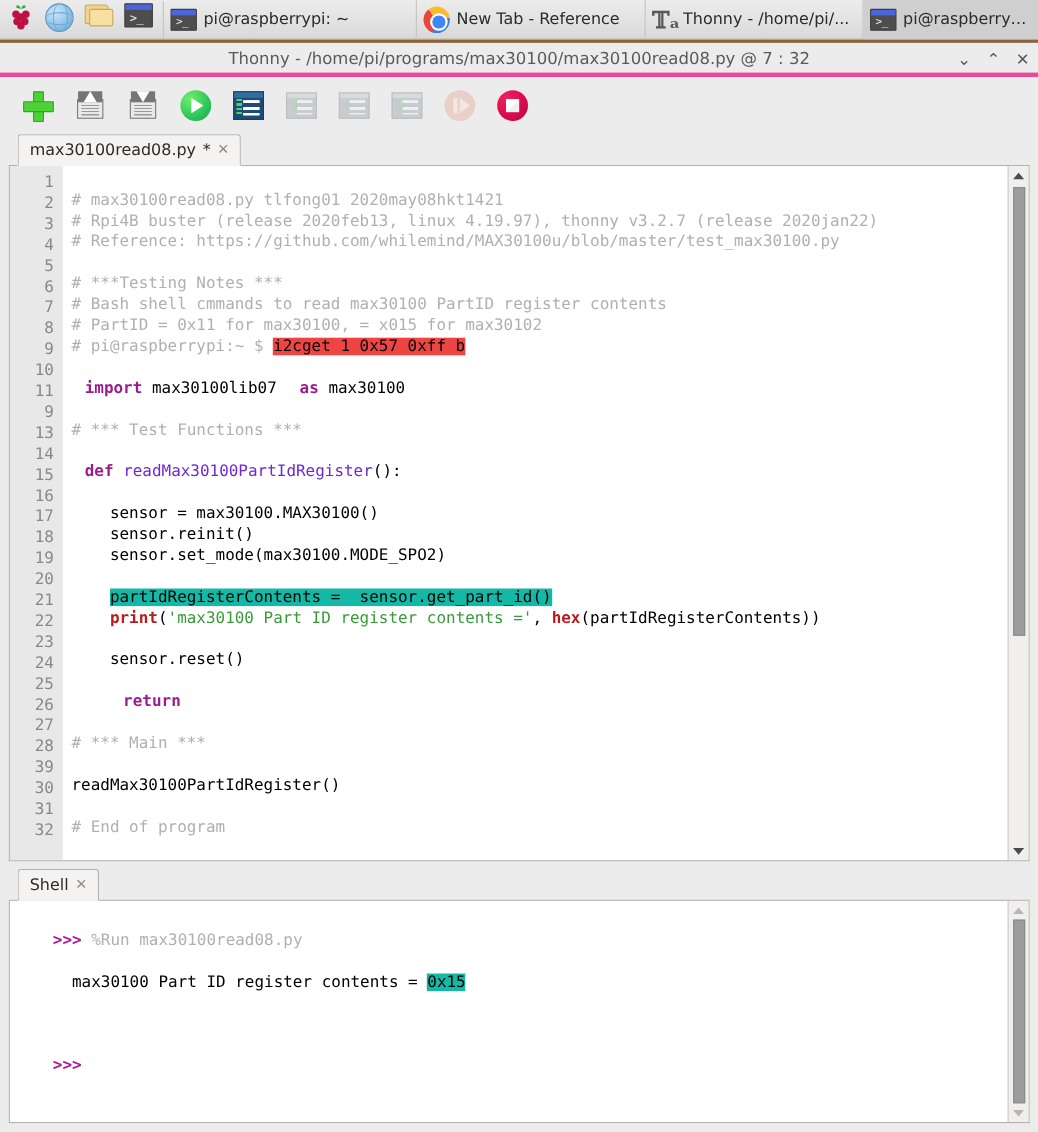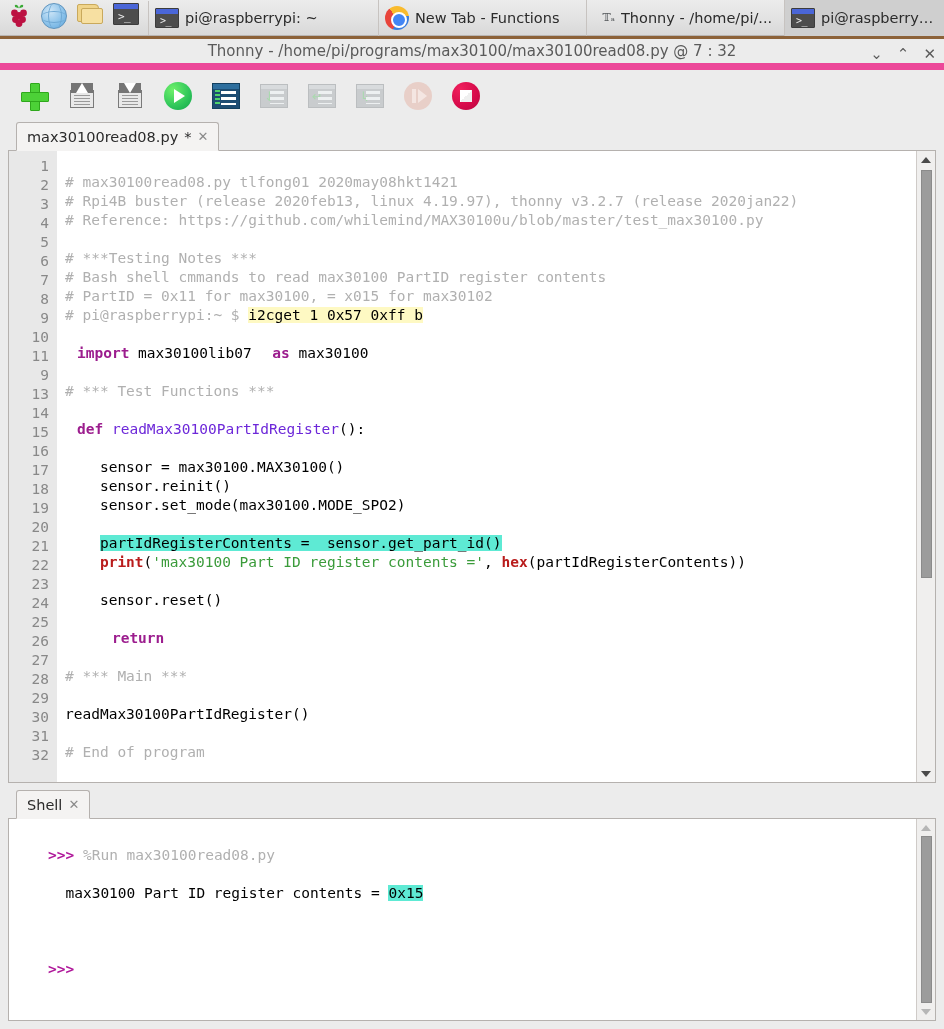--- a/index.html
+++ b/index.html
@@ -68,33 +68,33 @@
 
   
   .chromium { width: 24px; height: 24px; border-radius: 50%; position: relative;
     background: conic-gradient(from 200deg, #e8453c 0deg 120deg, #f9bb2d 120deg 240deg, #3b7ddd 240deg 360deg); }
   .chromium:after {
     content: ""; position: absolute; left: 6px; top: 6px; width: 12px; height: 12px;
     border-radius: 50%; background: #4285f4; border: 2px solid #fff;
   }
 
   
-  .thonny-ico { width: 22px; height: 22px; position: relative; color: #55595c; font-size: 11px;
-    font-family: "DejaVu Serif", serif; line-height: 22px; text-align: right; }
+  .thonny-ico { width: 22px; height: 22px; position: relative; color: #55595c; font-size: 21px;
+    font-family: "DejaVu Serif", serif; line-height: 22px; text-align: right; font-weight: bold; }
 
   
   .window {
     position: absolute; left: 0; top: 36px; width: 944px; height: 993px;
     background: #ececec; border-top: 3px solid #8c6239;
     display: flex; flex-direction: column;
   }
   .titlebar {
     height: 31px; background: #ececec; position: relative;
     display: flex; align-items: center; justify-content: center;
-    border-bottom: 7px solid #ec4899;
+    border-bottom: 4px solid #ec4899;
   }
   .titlebar .title { font-size: 15px; color: #5a5a5a; }
   .wctl { position: absolute; right: 8px; top: 0; height: 31px; display: flex; align-items: center; gap: 14px; }
   .wctl span { color: #5a5a5a; font-size: 15px; line-height: 1; cursor: pointer; }
 
   
   .menubar { height: 30px; display: flex; align-items: center; padding-left: 8px; gap: 2px; background: #ececec; }
   .menubar .mi { font-size: 15px; color: #1d1d1d; padding: 3px 7px; border-radius: 2px; cursor: default; }
 
   
@@ -178,22 +178,22 @@
   .codebody {
     flex: 1; padding-top: 22px; padding-left: 8px; overflow: hidden;
     font: 14.5px/19px "DejaVu Sans Mono", monospace; white-space: pre; color: #000;
   }
   .cl { height: 19px; }
   .cm { color: #b0b0b0; }      
   .kw { color: #9c1d8e; font-weight: bold; margin-left: 12px; }  
   .fn { color: #6d28d9; font-weight: normal; }  
   .bi { color: #b91c1c; font-weight: bold; }      
   .st { color: #3a9b3a; }      
-  .hl-pink { background: #fef9c3; }
-  .hl-green { background: #5eead4; }
+  .hl-pink { background: #ef4444; }
+  .hl-green { background: #14b8a6; }
 
   
   .vscroll {
     position: absolute; right: 0; top: 0; width: 19px; height: 100%;
     background: #f0efee; border-left: 1px solid #cfcbc8;
     display: flex; flex-direction: column; align-items: center;
   }
   .vscroll .arw { width: 19px; height: 17px; display: flex; align-items: center; justify-content: center; flex: none; }
   .vscroll .arw i { width: 0; height: 0; border-left: 5px solid transparent; border-right: 5px solid transparent; }
   .vscroll .arw.up i { border-bottom: 6px solid #4a4a4a; }
@@ -261,21 +261,21 @@
   <div class="tb-task wide">
     <div class="term" style="width:24px;height:20px;flex:none;">
         <div class="bar"></div>
         <div class="prompt" style="font-size:10px;top:6px">&gt;_</div>
       </div>
     <span class="lbl">pi@raspberrypi: ~</span>
   </div>
 
   <div class="tb-task" style="min-width:208px">
     <div class="chromium"></div>
-    <span class="lbl">New Tab - Functions</span>
+    <span class="lbl">New Tab - Reference</span>
   </div>
 
   <div class="tb-task" style="min-width:198px">
     <div class="thonny-ico">𝕋ₐ</div>
     <span class="lbl">Thonny  -  /home/pi/...</span>
   </div>
 
   <div class="tb-task" style="background:#cfcfcf;flex:1;border-right:none">
     <div class="term" style="width:24px;height:20px;flex:none;">
         <div class="bar"></div>
@@ -389,21 +389,21 @@
           <div class="cl">19</div>
           <div class="cl">20</div>
           <div class="cl">21</div>
           <div class="cl">22</div>
           <div class="cl">23</div>
           <div class="cl">24</div>
           <div class="cl">25</div>
           <div class="cl">26</div>
           <div class="cl">27</div>
           <div class="cl">28</div>
-          <div class="cl">29</div>
+          <div class="cl">39</div>
           <div class="cl">30</div>
           <div class="cl">31</div>
           <div class="cl">32</div>
         </div>
       <div class="codebody" id="codebody"><div class="cl"><span class="cm"># max30100read08.py tlfong01 2020may08hkt1421</span></div><div class="cl"><span class="cm"># Rpi4B buster (release 2020feb13, linux 4.19.97), thonny v3.2.7 (release 2020jan22)</span></div><div class="cl"><span class="cm"># Reference: https://github.com/whilemind/MAX30100u/blob/master/test_max30100.py</span></div><div class="cl">&nbsp;</div><div class="cl"><span class="cm"># ***Testing Notes ***</span></div><div class="cl"><span class="cm"># Bash shell cmmands to read max30100 PartID register contents</span></div><div class="cl"><span class="cm"># PartID = 0x11 for max30100, = x015 for max30102</span></div><div class="cl"><span class="cm"># pi@raspberrypi:~ $ </span><span class="hl-pink">i2cget 1 0x57 0xff b</span></div><div class="cl">&nbsp;</div><div class="cl"><span class="kw">import</span> max30100lib07 <span class="kw">as</span> max30100</div><div class="cl">&nbsp;</div><div class="cl"><span class="cm"># *** Test Functions ***</span></div><div class="cl">&nbsp;</div><div class="cl"><span class="kw">def</span> <span class="fn">readMax30100PartIdRegister</span>():</div><div class="cl">&nbsp;</div><div class="cl">    sensor = max30100.MAX30100()</div><div class="cl">    sensor.reinit()</div><div class="cl">    sensor.set_mode(max30100.MODE_SPO2)</div><div class="cl">&nbsp;</div><div class="cl">    <span class="hl-green">partIdRegisterContents =  sensor.get_part_id()</span></div><div class="cl">    <span class="bi">print</span>(<span class="st">'max30100 Part ID register contents ='</span>, <span class="bi">hex</span>(partIdRegisterContents))</div><div class="cl">&nbsp;</div><div class="cl">    sensor.reset()</div><div class="cl">&nbsp;</div><div class="cl">    <span class="kw">return</span></div><div class="cl">&nbsp;</div><div class="cl"><span class="cm"># *** Main ***</span></div><div class="cl">&nbsp;</div><div class="cl">readMax30100PartIdRegister()</div><div class="cl">&nbsp;</div><div class="cl"><span class="cm"># End of program</span></div><div class="cl">&nbsp;</div></div>
 
       <div class="vscroll">
         <div class="arw up">
             <i></i>
           </div>

